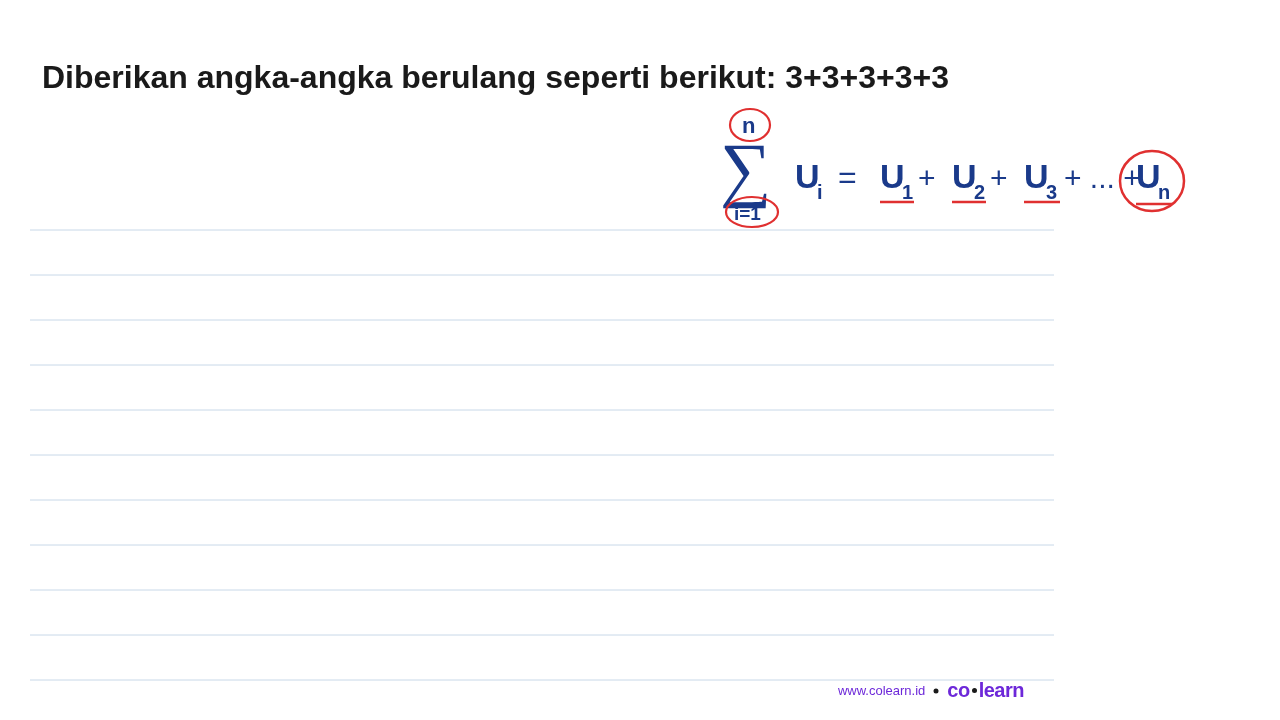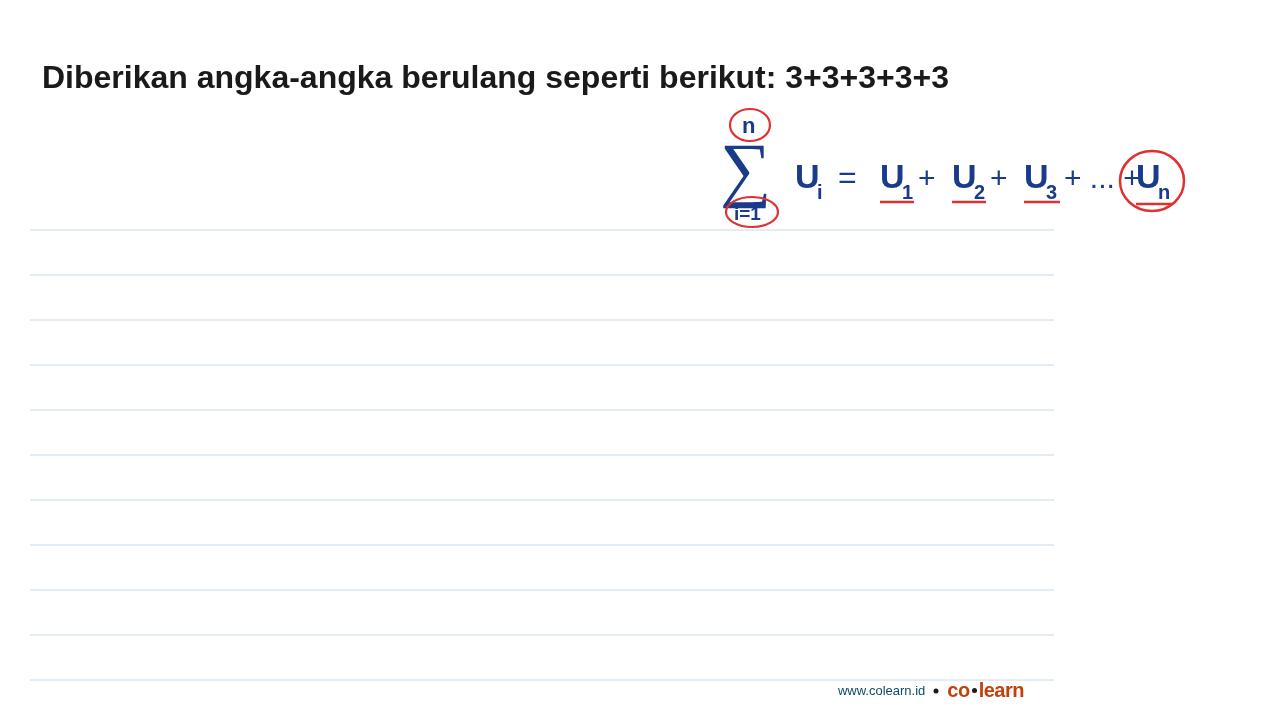--- a/index.html
+++ b/index.html
@@ -125,22 +125,22 @@
     <text x="374" y="83" font-size="30" font-family="Arial, sans-serif" fill="#1a3a8a"> + ... + </text>
 
     <text x="446" y="83" font-size="34" font-family="Arial, sans-serif" fill="#1a3a8a" font-weight="600">U</text>
     <text x="468" y="94" font-size="20" font-family="Arial, sans-serif" fill="#1a3a8a" font-weight="600">n</text>
 
     <ellipse cx="462" cy="76" rx="32" ry="30" fill="none" stroke="#e03030" stroke-width="2.5"></ellipse>
     <line x1="446" y1="99" x2="482" y2="99" stroke="#e03030" stroke-width="2.5"></line>
   </svg>
 
   <div class="watermark">
-    <span style="color:#0c4a6e; font-size:13px;">www.colearn.id</span>
+    <span style="color:#6d28d9; font-size:13px;">www.colearn.id</span>
     <svg width="6" height="6" viewBox="0 0 6 6">
       <circle cx="3" cy="3" r="2.5" fill="#1a1a1a"></circle>
     </svg>
-    <span style="font-size:20px; font-weight:800; color:#c2410c; letter-spacing:-0.5px;">
+    <span style="font-size:20px; font-weight:800; color:#6d28d9; letter-spacing:-0.5px;">
       co<span style="display:inline-block;width:5px;height:5px;background:#1a1a1a;border-radius:50%;margin:0 2px 3px 2px;vertical-align:middle;"></span>learn
     </span>
   </div>
 
 </div>
 
 </body></html>

